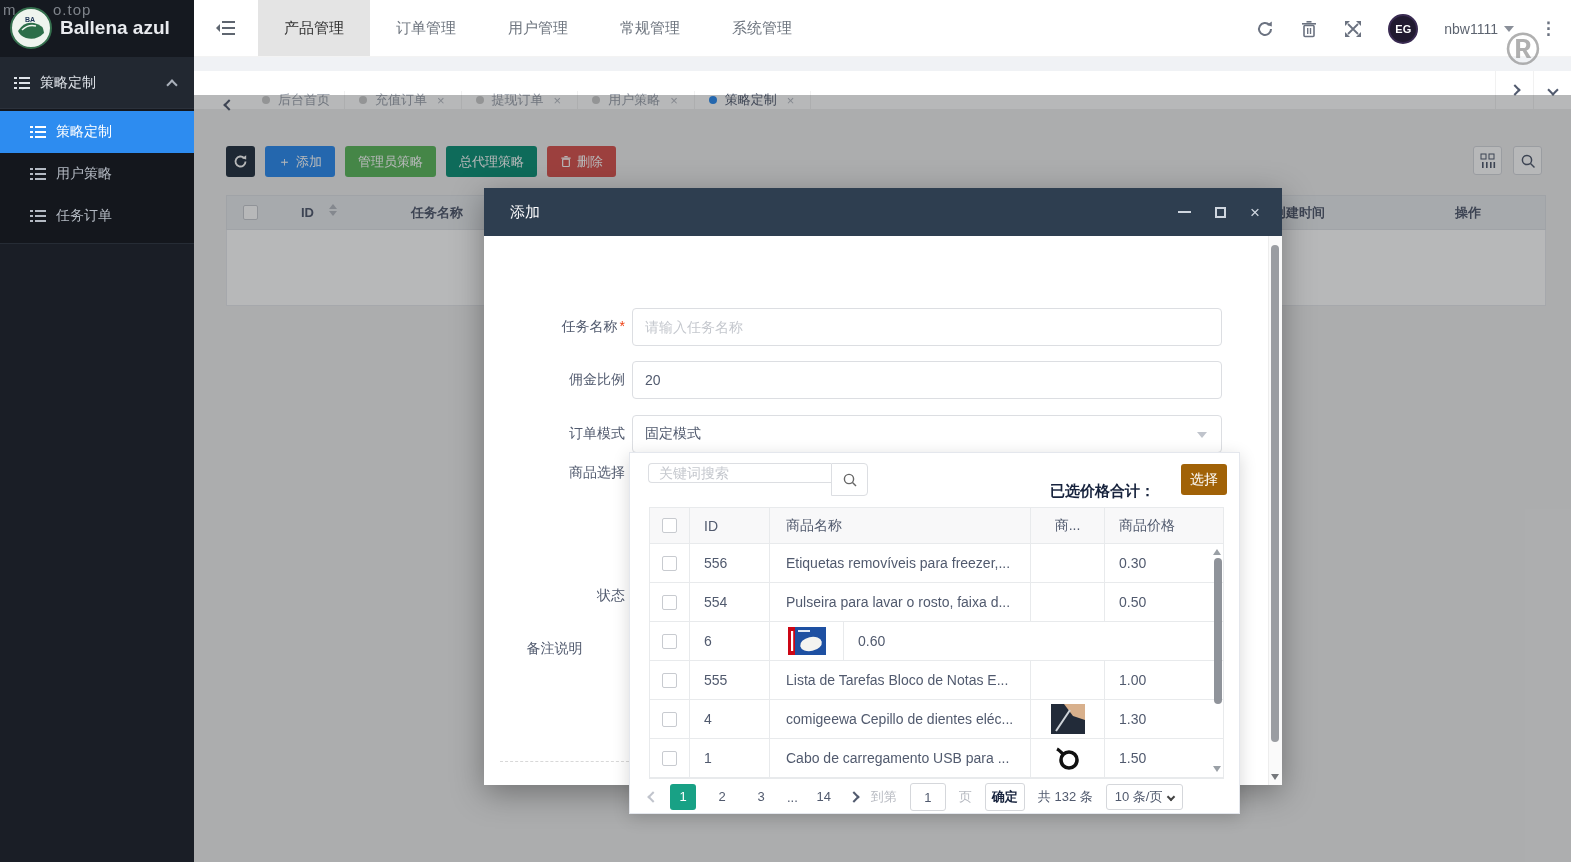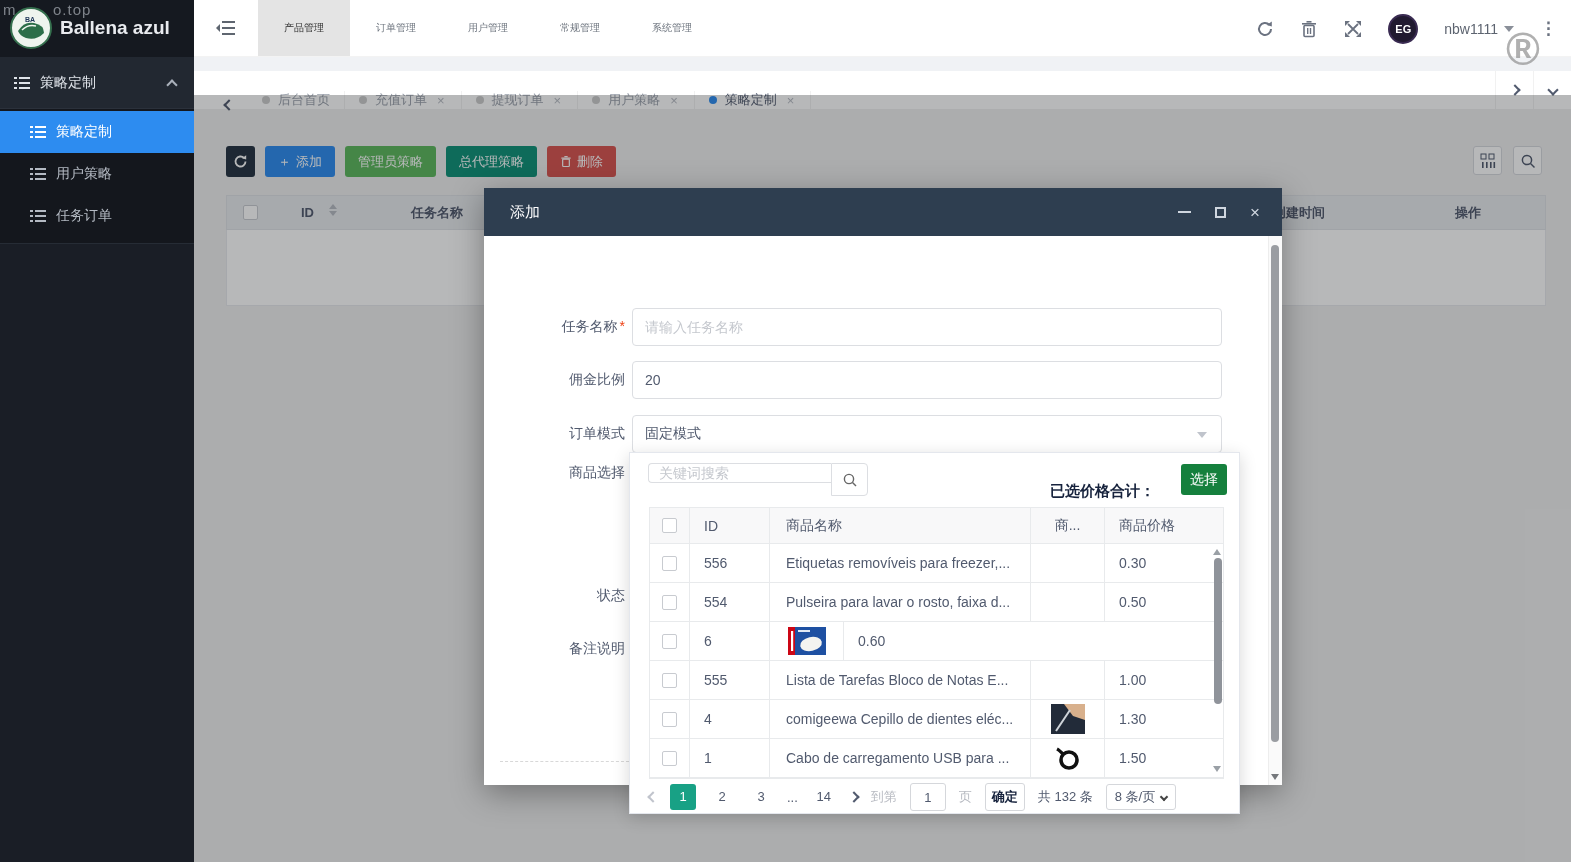--- a/index.html
+++ b/index.html
@@ -23,21 +23,21 @@
   .side-group .lbl { margin-left:10px; }
   .chev-up { position:absolute; right:18px; top:24px; width:8px; height:8px; border-left:2px solid #aab1bb; border-top:2px solid #aab1bb; transform:rotate(45deg); }
   .submenu { background:#14171d; padding:2px 0 6px; border-bottom:1px solid #262c35;}
   .sub-item { height:42px; display:flex; align-items:center; padding-left:30px; color:#b4bac3; font-size:14px; cursor:pointer; }
   .sub-item .lbl { margin-left:10px; }
   .sub-item.active { background:#2d8cf0; color:#fff; }
   .list-ico { width:16px; height:14px; flex:0 0 16px; }
   
   .topbar { position:absolute; left:194px; top:0; width:1377px; height:57px; background:#fff; z-index:20; border-bottom:1px solid #f3f3f3; display:flex; align-items:stretch;}
   .collapse-btn { width:64px; display:flex; align-items:center; justify-content:center; cursor:pointer; }
-  .nav-item { display:flex; align-items:center; padding:0 26px; font-size:10px; color:#6e757f; cursor:pointer; }
+  .nav-item { display:flex; align-items:center; padding:0 26px; font-size:15px; color:#6e757f; cursor:pointer; }
   .nav-item.active { background:#e4e4e4; color:#333; }
   .top-right { position:absolute; right:0; top:0; height:57px; display:flex; align-items:center; gap:26px; padding-right:14px; }
   .tool-ico { width:18px; height:18px; color:#6b7280; cursor:pointer; }
   .avatar { width:30px; height:30px; border-radius:50%; background:#211a30; border:2px solid #3a2b52;
     color:#fff; font-size:11px; font-weight:bold; display:flex; align-items:center; justify-content:center; cursor:pointer;}
   .username { font-size:14px; color:#5d6470; display:flex; align-items:center; gap:6px; cursor:pointer;}
   .caret-d { width:0; height:0; border-left:5px solid transparent; border-right:5px solid transparent; border-top:6px solid #8a8f99; }
   .kebab { font-size:17px; color:#6b7280; font-weight:bold; cursor:pointer; line-height:1;}
   
   .tabbar { position:absolute; left:194px; top:71px; width:1377px; height:38px; background:#fff; z-index:20; display:flex; align-items:flex-end;padding-left:16px; }
@@ -99,21 +99,21 @@
   .m-sb-track { position:absolute; right:0; top:0; bottom:0; width:14px; background:#fafafa; border-left:1px solid #ededed; }
   .m-sb-thumb { position:absolute; right:3px; top:9px; width:8px; height:497px; background:#9a9da2; border-radius:4px; cursor:grab;}
   .m-sb-down { position:absolute; right:3px; bottom:5px; width:0; height:0; border-left:4px solid transparent; border-right:4px solid transparent; border-top:6px solid #75787c; }
   
   .picker { position:absolute; left:145px; top:216px; width:611px; height:362px; background:#fff; border:1px solid #e4e7ed; box-shadow:0 4px 16px rgba(0,0,0,.16); }
   .search-wrap { position:absolute; left:18px; top:10px; display:flex; }
   .search-input { width:183px; height:20px; border:1px solid #dcdee2; border-right:none; border-radius:4px 0 0 4px; padding:0 10px; font-size:14px; color:#515a6e; font-family:inherit; outline:none;}
   .search-input::placeholder { color:#c5c8ce; }
   .search-btn { width:37px; height:33px; border:1px solid #dcdee2; border-radius:0 4px 4px 0; background:#fff; display:flex; align-items:center; justify-content:center; cursor:pointer;}
   .total-line { position:absolute; right:84px; top:29px; font-size:15px; font-weight:bold; color:#17233d; display:flex; gap:6px;flex-direction:column;}
-  .pick-btn { position:absolute; right:12px; top:11px; width:46px; height:31px; background:#15803d; color:#fff; border:none; border-radius:3px; font-size:14px; cursor:pointer; font-family:inherit;}
+  .pick-btn { position:absolute; right:12px; top:11px; width:46px; height:31px; background:#a16207; color:#fff; border:none; border-radius:3px; font-size:14px; cursor:pointer; font-family:inherit;}
   .p-table { position:absolute; left:19px; top:54px; width:575px; border:1px solid #e8eaec; }
   .p-row { display:flex; height:39px; align-items:center; border-bottom:1px solid #e8eaec; background:#fff;}
   .p-row:last-child { border-bottom:none; }
   .p-head { height:36px; background:#f8f8f9; font-size:14px; color:#515a6e; border-bottom:1px solid #e8eaec; display:flex; align-items:center;}
   .c-cb { width:40px; flex:0 0 40px; display:flex; justify-content:center; border-right:1px solid #e8eaec; align-self:stretch; align-items:center;}
   .c-id { width:80px; flex:0 0 80px; padding-left:14px; border-right:1px solid #e8eaec; align-self:stretch; display:flex; align-items:center;}
   .c-name { width:261px; flex:0 0 261px; padding-left:16px; border-right:1px solid #e8eaec; align-self:stretch; display:flex; align-items:center; white-space:nowrap; overflow:hidden;}
   .c-img { width:74px; flex:0 0 74px; border-right:1px solid #e8eaec; align-self:stretch; display:flex; align-items:center; justify-content:center;}
   .c-price { flex:1; padding-left:14px; align-self:stretch; display:flex; align-items:center;}
   .rows-wrap { position:relative; }
@@ -361,21 +361,21 @@
     <input class="f-input" style="top: 125px;" value="20">
 
     <div class="f-label" style="top:189px;">订单模式</div>
     <div class="f-select" style="top:179px;">
       <span>固定模式</span>
       <i class="sel-caret"></i>
     </div>
 
     <div class="f-label" style="top:228px;">商品选择</div>
     <div class="f-label" style="top:351px;">状态</div>
-    <div class="f-label" style="top:404px;">备注说明</div>
+    <div class="f-label" style="top:404px;text-align:center;">备注说明</div>
     <div class="dashed-edge"></div>
 
     <div class="picker">
       <div class="search-wrap">
         <input class="search-input" placeholder="关键词搜索" style="">
         <button class="search-btn">
           <svg width="16" height="16" viewBox="0 0 16 16">
             <circle cx="7" cy="7" r="4.6" stroke="#666" stroke-width="1.4" fill="none"></circle>
             <line x1="10.5" y1="10.5" x2="14" y2="14" stroke="#666" stroke-width="1.4"></line>
           </svg>
@@ -484,21 +484,21 @@
         <span class="pg-num">3</span>
         <span>...</span>
         <span class="pg-num">14</span>
         <i class="pg-chev next"></i>
         <span class="pg-muted">到第</span>
         <input class="pg-input" value="1" style="">
         <span class="pg-muted">页</span>
         <button class="pg-confirm">确定</button>
         <span>共 132 条</span>
         <div class="pg-size">
-          <span>8 条/页</span>
+          <span>10 条/页</span>
           <i class="chev down"></i>
         </div>
       </div>
     </div>
 
     <div class="m-sb-track">
       <div class="m-sb-thumb"></div>
       <i class="m-sb-down"></i>
     </div>
   </div>

